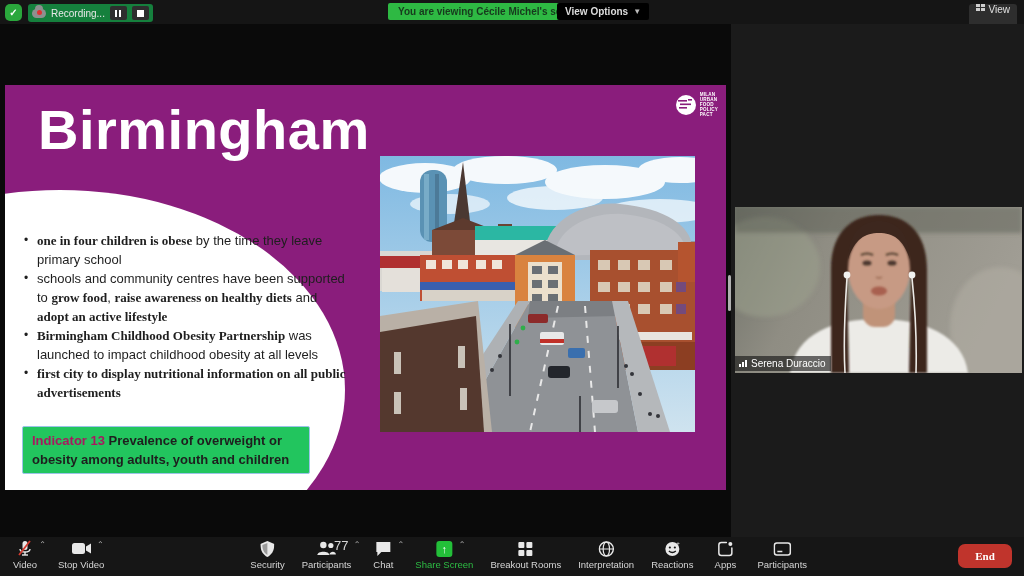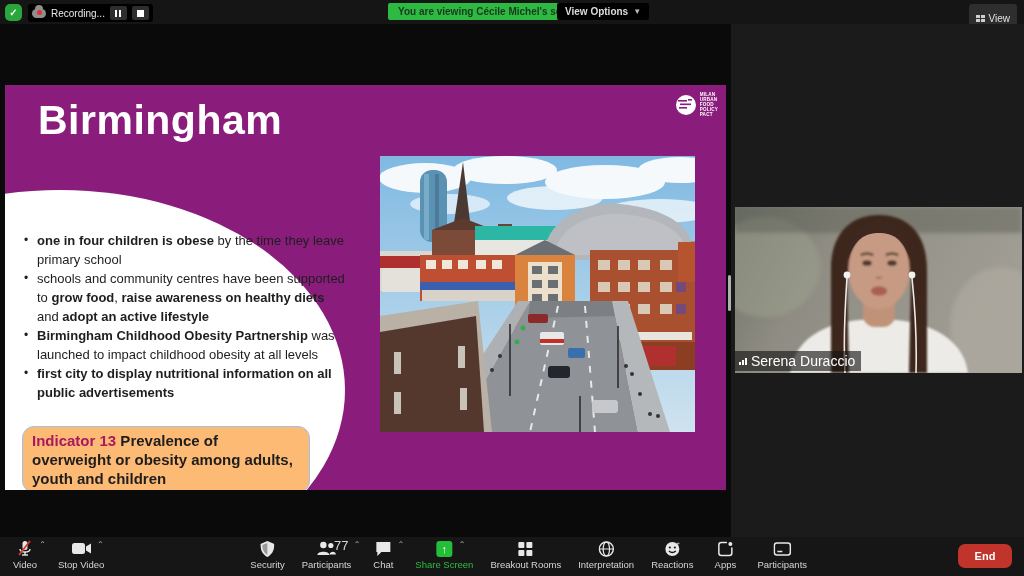--- a/index.html
+++ b/index.html
@@ -4,79 +4,79 @@
 <style>
   html,body{margin:0;padding:0;background:#000;}
   #app{position:relative;width:1024px;height:576px;background:#151515;overflow:hidden;
        font-family:"Liberation Sans",sans-serif;-webkit-font-smoothing:antialiased;}
 
   
   .topbar{position:absolute;left:0;top:0;width:1024px;height:24px;}
   .shield-badge{position:absolute;left:5px;top:4px;width:17px;height:17px;background:#2aa73c;
       border-radius:5px;display:flex;align-items:center;justify-content:center;color:#fff;
       font-size:10px;font-weight:bold;}
-  .rec-widget{position:absolute;left:28px;top:4px;height:18px;background:#000000;border-radius:3px;
+  .rec-widget{position:absolute;left:28px;top:4px;height:18px;background:#15803d;border-radius:3px;
       display:flex;align-items:center;padding:0 4px;gap:5px;justify-content:flex-end;}
   .cloud-ico{position:relative;width:14px;height:9px;background:#8f8f8f;border-radius:5px;}
   .cloud-ico:before{content:"";position:absolute;left:3px;top:-4px;width:8px;height:8px;background:#8f8f8f;border-radius:50%;}
   .cloud-ico .dot{position:absolute;left:5px;top:1px;width:5px;height:5px;background:#d33;border-radius:50%;z-index:2;}
   .rec-label{color:#e8e8e8;font-size:10px;}
   .rec-btn{width:17px;height:14px;background:#2e2e2e;border-radius:2px;display:flex;align-items:center;justify-content:center;gap:2px;}
   .rec-btn .bar{width:2px;height:7px;background:#fff;}
   .rec-btn .sq{width:7px;height:7px;background:#fff;}
   .banner{position:absolute;left:388px;top:3px;height:17px;background:#2eb943;border-radius:2px;
       display:flex;align-items:center;padding:0 10px;font-size:10px;font-weight:bold;color:#173a1d;}
   .view-options{position:absolute;left:557px;top:3px;height:17px;background:#000000;border-radius:2px;
       display:flex;align-items:center;padding:0 8px;gap:5px;font-size:10px;font-weight:bold;color:#dcdcdc;}
   .chev-down{font-size:8px;color:#bbb;line-height:1;}
   .view-btn{position:absolute;right:7px;top:4px;height:28px;background:#2e2e2e;border-radius:3px;
-      display:flex;align-items:center;padding:0 7px;gap:4px;font-size:10px;color:#e0e0e0;}
+      display:flex;align-items:flex-start;padding:0 7px;gap:4px;font-size:10px;color:#e0e0e0;}
   .grid-ico{display:grid;grid-template-columns:4px 4px;grid-gap:1px;}
   .grid-ico i{width:4px;height:3px;background:#cfcfcf;display:block;}
 
   
   .share-area{position:absolute;left:0;top:24px;width:731px;height:513px;background:#0a0a0a;}
   .slide{position:absolute;left:5px;top:61px;width:721px;height:405px;background:#8a1d7c;overflow:hidden;}
   .white-blob{position:absolute;left:-230px;top:105px;width:570px;height:400px;background:#fff;border-radius:50%;}
-  .slide-title{position:absolute;left:33px;top:12px;color:#fff;font-size:41px;font-weight:800;letter-spacing:.5px;}
+  .slide-title{position:absolute;left:33px;top:12px;color:#fff;font-size:56px;font-weight:800;letter-spacing:.5px;}
   .mufpp-logo{position:absolute;right:8px;top:7px;display:flex;align-items:center;gap:3px;}
   .mufpp-text{display:flex;flex-direction:column;color:#fff;font-size:4.6px;font-weight:bold;line-height:5px;letter-spacing:.2px;}
   .bullets{position:absolute;left:14px;top:146px;width:312px;margin:0;padding:0 0 0 18px;list-style:none;}
   .bullets li{position:relative;font-size:13px;line-height:19px;color:#1e1e1e;margin-bottom:0;}
   .bullets li:before{content:"•";position:absolute;left:-13px;top:0;font-size:12px;color:#1e1e1e;}
-  .bullets .b{font-weight:bold;}
-  .indicator-box{position:absolute;left:17px;top:341px;width:268px;background:#fdba74;border:1px solid #9cc3e8;
-      border-radius:12px;padding:4px 9px;font-size:15px;line-height:19px;font-weight:bold;color:#1e1e1e;}
+  .bullets .b{font-weight:bold;font-family:Liberation Serif, serif;}
+  .indicator-box{position:absolute;left:17px;top:341px;width:268px;background:#22c55e;border:1px solid #9cc3e8;
+      border-radius:2px;padding:4px 9px;font-size:13px;line-height:19px;font-weight:bold;color:#1e1e1e;}
   .indicator-box .hl{color:#a8195f;}
   .photo{position:absolute;left:375px;top:71px;width:315px;height:276px;}
 
   
   .video-panel{position:absolute;left:731px;top:24px;width:293px;height:513px;background:#1b1b1b;}
   .resize-handle{position:absolute;left:-3px;top:251px;width:3px;height:36px;background:#cfcfcf;border-radius:2px;opacity:.85;}
   .video-tile{position:absolute;left:4px;top:183px;width:287px;height:166px;background:#444;overflow:hidden;}
   .video-tile svg{display:block;}
-  .name-tag{position:absolute;left:0px;bottom:2px;background:rgba(20,20,20,.62);color:#fff;font-size:14px;
+  .name-tag{position:absolute;left:0px;bottom:2px;background:rgba(20,20,20,.62);color:#fff;font-size:10px;
       display:flex;align-items:center;gap:4px;padding:2px 6px 2px 4px;}
   .sig{display:flex;align-items:flex-end;gap:1px;}
   .sig i{display:block;width:2px;background:#fff;}
   .sig i:nth-child(1){height:3px;}.sig i:nth-child(2){height:5px;}.sig i:nth-child(3){height:7px;}
 
   
   .toolbar{position:absolute;left:0;bottom:0;width:1024px;height:39px;background:#161616;}
   .tb-left{position:absolute;left:10px;top:2px;display:flex;gap:18px;}
   .tb-center{position:absolute;left:50%;top:2px;transform:translateX(-47%);display:flex;gap:17px;}
   .tb-item{position:relative;display:flex;flex-direction:column;align-items:center;gap:1px;cursor:pointer;min-width:30px;}
   .tb-ico{position:relative;height:19px;display:flex;align-items:center;justify-content:center;}
   .tb-label{font-size:9.5px;color:#d6d6d6;white-space:nowrap;}
   .caret{position:absolute;right:-13px;top:1px;color:#b5b5b5;font-size:8px;}
   .pp-badge{position:absolute;right:-12px;top:-1px;color:#d6d6d6;font-size:13px;}
   .share-ico{width:16px;height:16px;background:#23bf39;border-radius:3px;display:flex;align-items:center;justify-content:center;color:#fff;font-size:11px;font-weight:bold;}
   .tb-share .tb-label{color:#2dbd44;}
   .end-btn{position:absolute;right:12px;top:7px;width:54px;height:24px;background:#c0342c;border:none;border-radius:7px;
-      color:#fff;font-size:11px;font-weight:bold;font-family:Liberation Sans, sans-serif;cursor:pointer;}
+      color:#fff;font-size:11px;font-weight:bold;font-family:Liberation Serif, serif;cursor:pointer;}
   .recpair{display:flex;gap:3px;}
   .recpair .box{width:13px;height:13px;border:1.5px solid #cfcfcf;border-radius:3px;display:flex;align-items:center;justify-content:center;gap:1.5px;}
   .recpair .box .bar{width:1.5px;height:6px;background:#e8e8e8;}
   .recpair .box .sq{width:5px;height:5px;background:#e8e8e8;}
   .br-grid{display:grid;grid-template-columns:6px 6px;grid-gap:2px;}
   .br-grid i{width:6px;height:6px;background:#e8e8e8;border-radius:1px;display:block;}
 </style>
 </head>
 <body>
 

